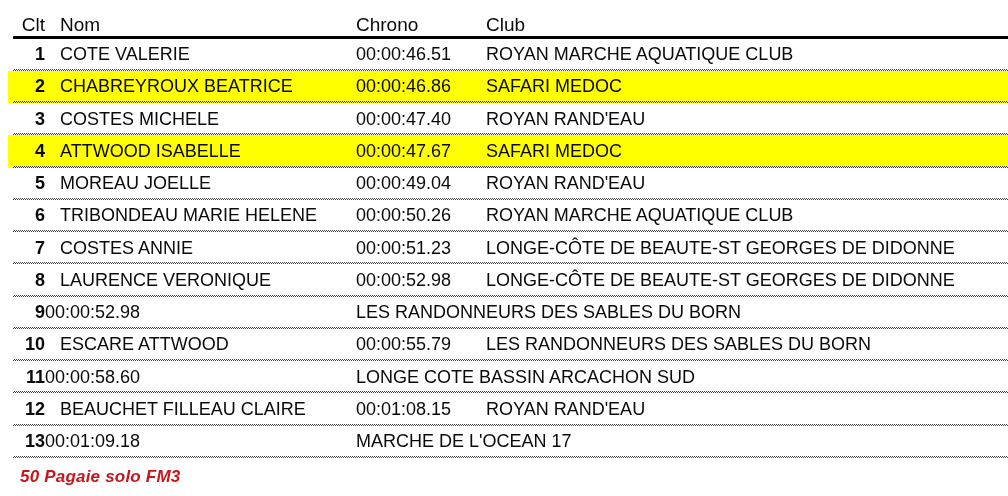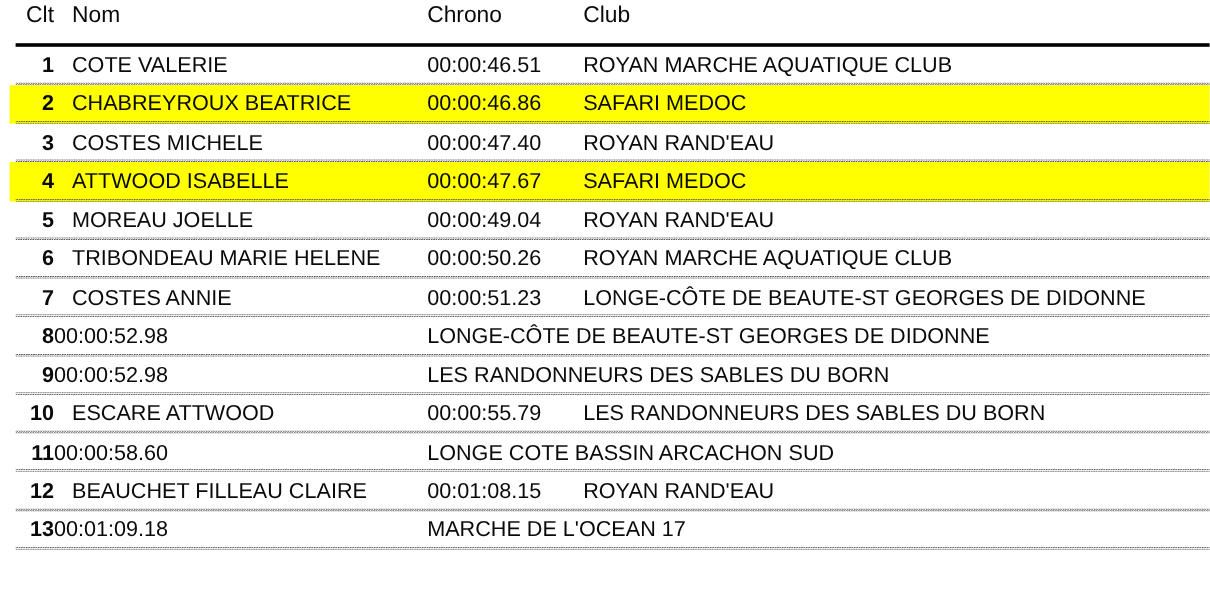--- a/index.html
+++ b/index.html
@@ -13,21 +13,21 @@
   .results {
     position: absolute;
     top: 0; left: 0; right: 0;
   }
   
   .header-row {
     display: grid;
     grid-template-columns: 45px 311px 130px auto;
     height: 36px;
     align-items: end;
-    padding-bottom: 12px;
+    padding-bottom: 0;
     font-size: 19px;
   }
   .header-row .h-rank { text-align: right; }
   .header-row .h-name { padding-left: 15px; }
   .header-divider {
     height: 2.5px;
     background: #000;
     margin-left: 13px;
   }
   
@@ -114,20 +114,21 @@
         <div class="cell club">ROYAN MARCHE AQUATIQUE CLUB</div>
       </div>
       <div class="row">
         <div class="cell rank">7</div>
         <div class="cell name">COSTES ANNIE</div>
         <div class="cell chrono">00:00:51.23</div>
         <div class="cell club">LONGE-CÔTE DE BEAUTE-ST GEORGES DE DIDONNE</div>
       </div>
       <div class="row">
         <div class="cell rank">8</div>
+        <div class="cell name">LAURENCE VERONIQUE</div>
         <div class="cell chrono">00:00:52.98</div>
         <div class="cell club">LONGE-CÔTE DE BEAUTE-ST GEORGES DE DIDONNE</div>
       </div>
       <div class="row">
         <div class="cell rank">9</div>
         <div class="cell chrono">00:00:52.98</div>
         <div class="cell club">LES RANDONNEURS DES SABLES DU BORN</div>
       </div>
       <div class="row">
         <div class="cell rank">10</div>
@@ -146,13 +147,14 @@
         <div class="cell chrono">00:01:08.15</div>
         <div class="cell club">ROYAN RAND'EAU</div>
       </div>
       <div class="row">
         <div class="cell rank">13</div>
         <div class="cell chrono">00:01:09.18</div>
         <div class="cell club">MARCHE DE L'OCEAN 17</div>
       </div>
     </div>
 
+  <div class="footer-note">50 Pagaie solo FM3</div>
 </div>
 
 </body></html>

